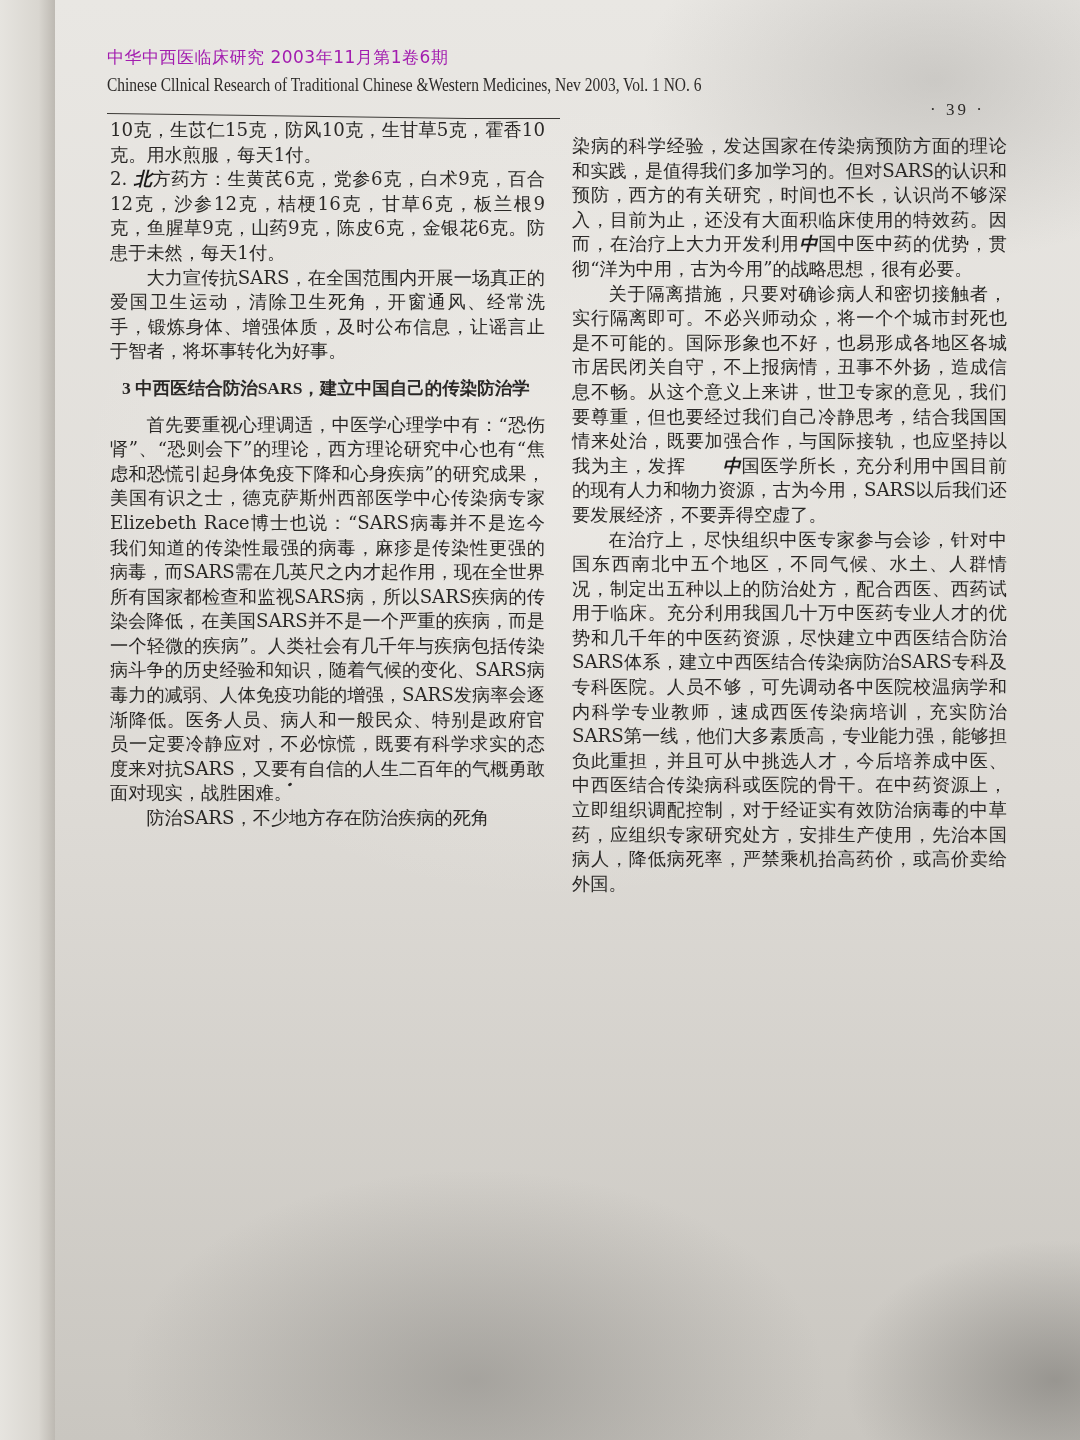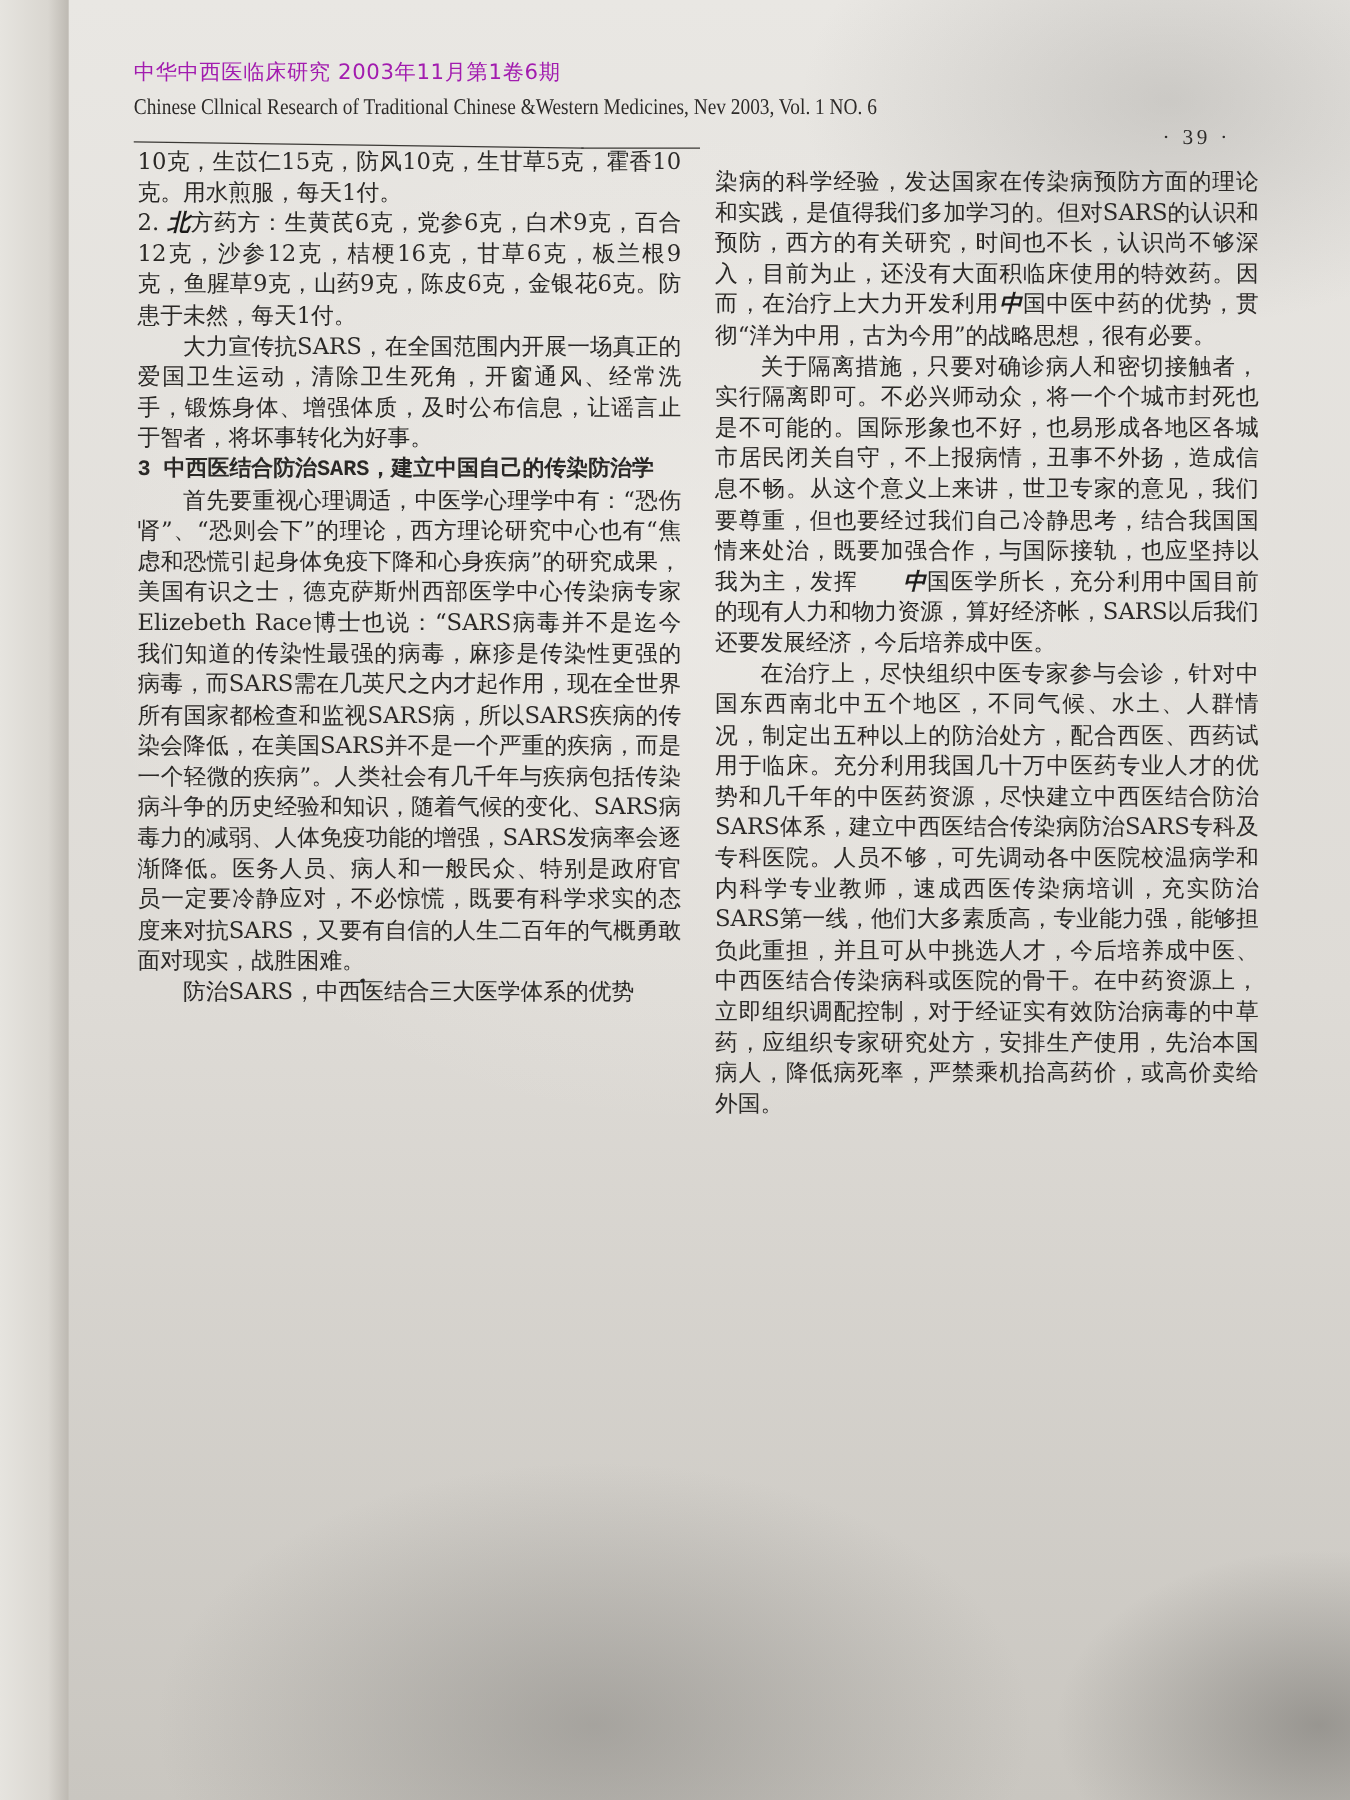--- a/index.html
+++ b/index.html
@@ -47,22 +47,22 @@
   }
   .column {
     position: absolute; top: 118px; width: 435px;
     font-size: 18.2px; line-height: 24.6px; text-align: justify;
   }
   .column.left { left: 110px; }
   .column.right { left: 572px; top: 134px; }
   .para { margin: 0; }
   .para.indent { text-indent: 2em; }
   .heading {
-    margin: 0;
-    font-family: Liberation Mono, monospace;
+    margin: 12px;
+    font-family: Liberation Serif, serif;
     font-weight: bold; font-size: 17.5px; line-height: 24.6px;
   }
   .handwriting {
     display: inline-block; font-family: "DejaVu Sans", sans-serif; font-weight: bold;
     color: #1c1b1a; font-style: italic;
   }
   .pen-mark {
     position: absolute; left: 288px; top: 783px; width: 4px; height: 3px;
     background: #2a2826; border-radius: 50%; transform: rotate(-30deg);
   }
@@ -80,22 +80,22 @@
 <div class="header-rule"></div>
 <div class="header-rule-2"></div>
 <div class="page-number">· 39 ·</div>
 
 <div class="column left">
   <p class="para">10克，生苡仁15克，防风10克，生甘草5克，霍香10克。用水煎服，每天1付。</p>
   <p class="para"><span>2. </span><span class="handwriting">北</span><span>方药方：生黄芪6克，党参6克，白术9克，百合12克，沙参12克，桔梗16克，甘草6克，板兰根9克，鱼腥草9克，山药9克，陈皮6克，金银花6克。防患于未然，每天1付。</span></p>
   <p class="para indent">大力宣传抗SARS，在全国范围内开展一场真正的爱国卫生运动，清除卫生死角，开窗通风、经常洗手，锻炼身体、增强体质，及时公布信息，让谣言止于智者，将坏事转化为好事。</p>
   <p class="heading">3  中西医结合防治SARS，建立中国自己的传染防治学</p>
   <p class="para indent">首先要重视心理调适，中医学心理学中有：“恐伤肾”、“恐则会下”的理论，西方理论研究中心也有“焦虑和恐慌引起身体免疫下降和心身疾病”的研究成果，美国有识之士，德克萨斯州西部医学中心传染病专家Elizebeth Race博士也说：“SARS病毒并不是迄今我们知道的传染性最强的病毒，麻疹是传染性更强的病毒，而SARS需在几英尺之内才起作用，现在全世界所有国家都检查和监视SARS病，所以SARS疾病的传染会降低，在美国SARS并不是一个严重的疾病，而是一个轻微的疾病”。人类社会有几千年与疾病包括传染病斗争的历史经验和知识，随着气候的变化、SARS病毒力的减弱、人体免疫功能的增强，SARS发病率会逐渐降低。医务人员、病人和一般民众、特别是政府官员一定要冷静应对，不必惊慌，既要有科学求实的态度来对抗SARS，又要有自信的人生二百年的气概勇敢面对现实，战胜困难。</p>
-  <p class="para indent">防治SARS，中西医结合三大医学体系的优势</p>
+  <p class="para indent">防治SARS，不少地方存在防治疾病的死角</p>
 </div>
 
 <div class="column right">
   <p class="para"><span>染病的科学经验，发达国家在传染病预防方面的理论和实践，是值得我们多加学习的。但对SARS的认识和预防，西方的有关研究，时间也不长，认识尚不够深入，目前为止，还没有大面积临床使用的特效药。因而，在治疗上大力开发利用</span><span class="handwriting">中</span><span>国中医中药的优势，贯彻“洋为中用，古为今用”的战略思想，很有必要。</span></p>
-  <p class="para indent"><span>关于隔离措施，只要对确诊病人和密切接触者，实行隔离即可。不必兴师动众，将一个个城市封死也是不可能的。国际形象也不好，也易形成各地区各城市居民闭关自守，不上报病情，丑事不外扬，造成信息不畅。从这个意义上来讲，世卫专家的意见，我们要尊重，但也要经过我们自己冷静思考，结合我国国情来处治，既要加强合作，与国际接轨，也应坚持以我为主，发挥</span><span class="handwriting">中</span><span>国医学所长，充分利用中国目前的现有人力和物力资源，算好经济帐，SARS以后我们还要发展经济，今后培养成中医。</span></p>
+  <p class="para indent"><span>关于隔离措施，只要对确诊病人和密切接触者，实行隔离即可。不必兴师动众，将一个个城市封死也是不可能的。国际形象也不好，也易形成各地区各城市居民闭关自守，不上报病情，丑事不外扬，造成信息不畅。从这个意义上来讲，世卫专家的意见，我们要尊重，但也要经过我们自己冷静思考，结合我国国情来处治，既要加强合作，与国际接轨，也应坚持以我为主，发挥</span><span class="handwriting">中</span><span>国医学所长，充分利用中国目前的现有人力和物力资源，古为今用，SARS以后我们还要发展经济，不要弄得空虚了。</span></p>
   <p class="para indent">在治疗上，尽快组织中医专家参与会诊，针对中国东西南北中五个地区，不同气候、水土、人群情况，制定出五种以上的防治处方，配合西医、西药试用于临床。充分利用我国几十万中医药专业人才的优势和几千年的中医药资源，尽快建立中西医结合防治SARS体系，建立中西医结合传染病防治SARS专科及专科医院。人员不够，可先调动各中医院校温病学和内科学专业教师，速成西医传染病培训，充实防治SARS第一线，他们大多素质高，专业能力强，能够担负此重担，并且可从中挑选人才，今后培养成中医、中西医结合传染病科或医院的骨干。在中药资源上，立即组织调配控制，对于经证实有效防治病毒的中草药，应组织专家研究处方，安排生产使用，先治本国病人，降低病死率，严禁乘机抬高药价，或高价卖给外国。</p>
 </div>
 
 <div class="pen-mark"></div>
 
 </body></html>

